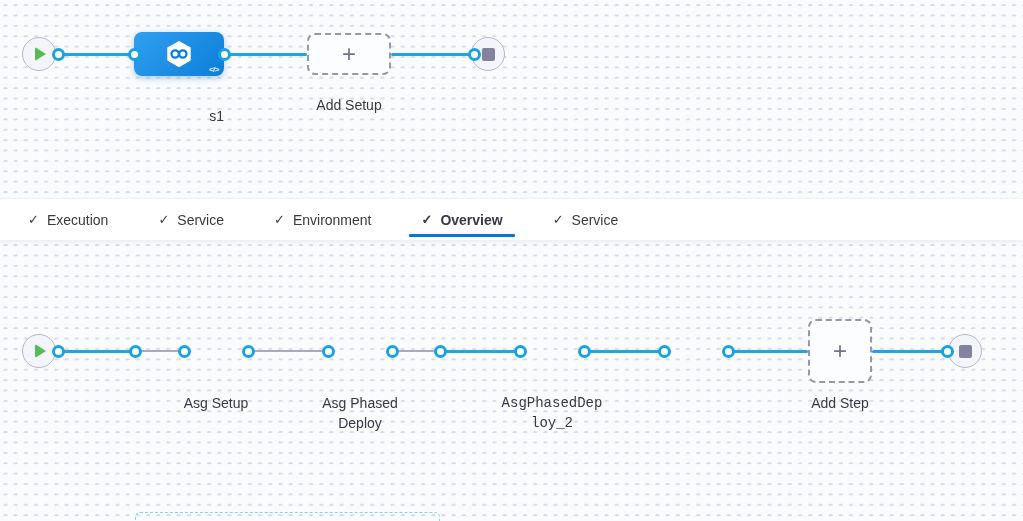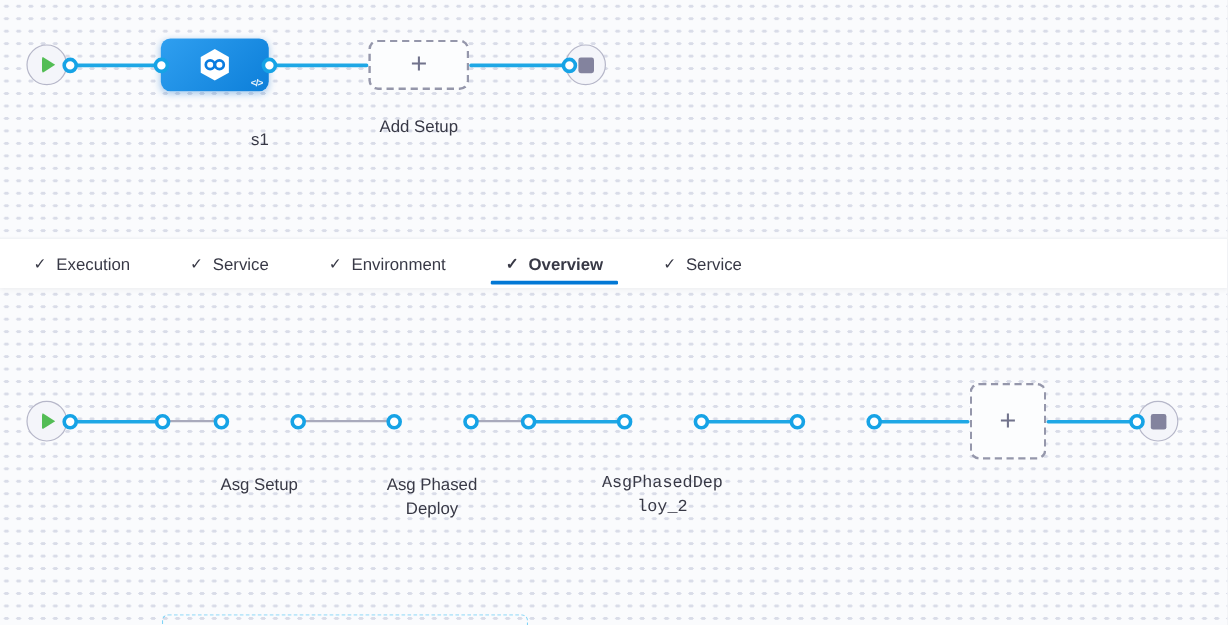--- a/index.html
+++ b/index.html
@@ -171,15 +171,16 @@
     <div class="port" style="left:433.5px; top:104.5px;"></div>
     <div class="port" style="left:513.5px; top:104.5px;"></div>
     <div class="port" style="left:577.5px; top:104.5px;"></div>
     <div class="port" style="left:657.5px; top:104.5px;"></div>
     <div class="port" style="left:721.5px; top:104.5px;"></div>
     <div class="port" style="left:940.5px; top:104.5px;"></div>
 
     <div class="node-label" style="left:161px; top:153px; width:110px;">Asg Setup</div>
     <div class="node-label" style="left:308px; top:153px; width:104px;">Asg Phased Deploy</div>
     <div class="node-label" style="left:500px; top:153px; width:104px;font-family:Liberation Mono, monospace;">AsgPhasedDeploy_2</div>
+    <div class="node-label" style="left:785px; top:153px; width:110px;">Add Step</div>
   </div>
 
 </div>
 
 </body></html>

